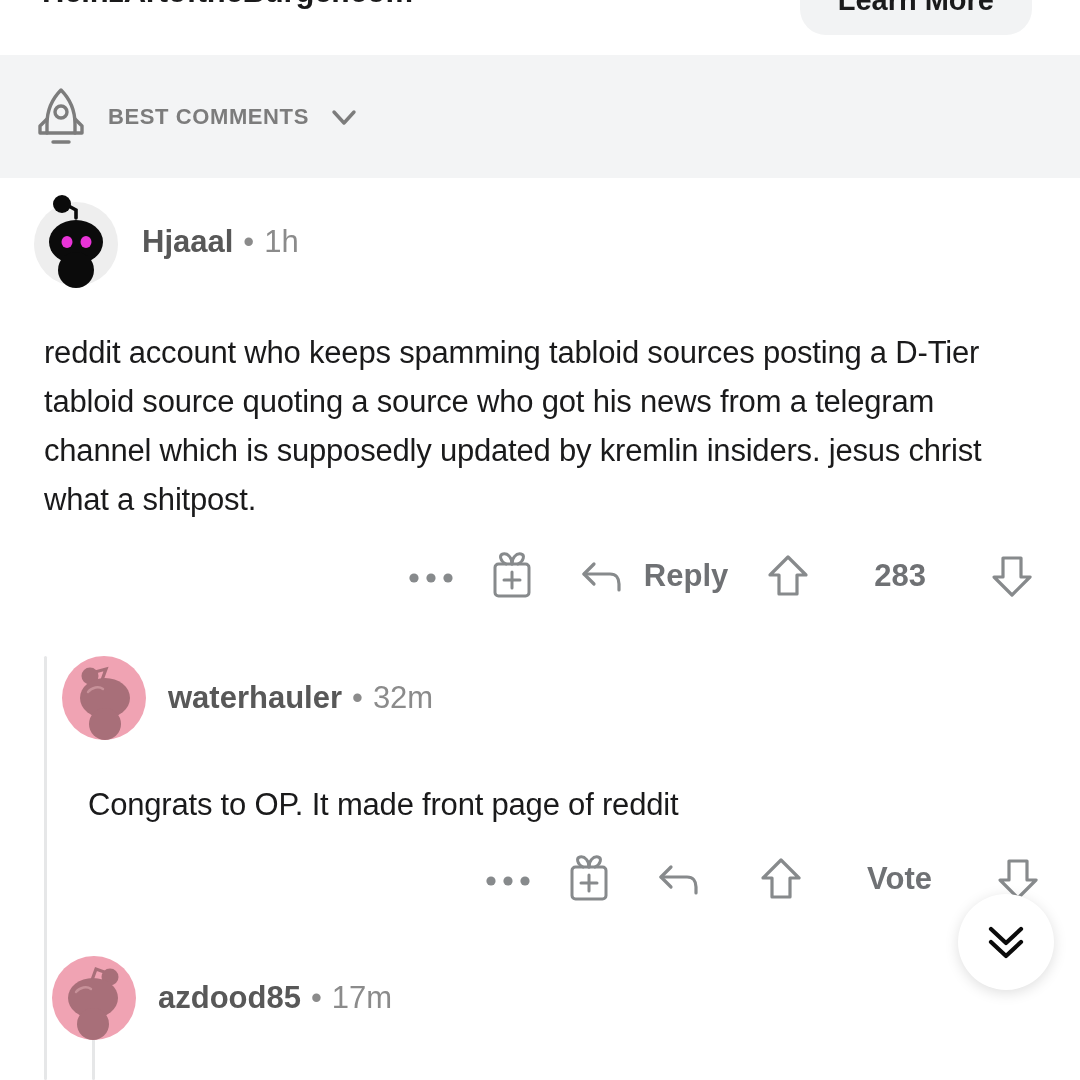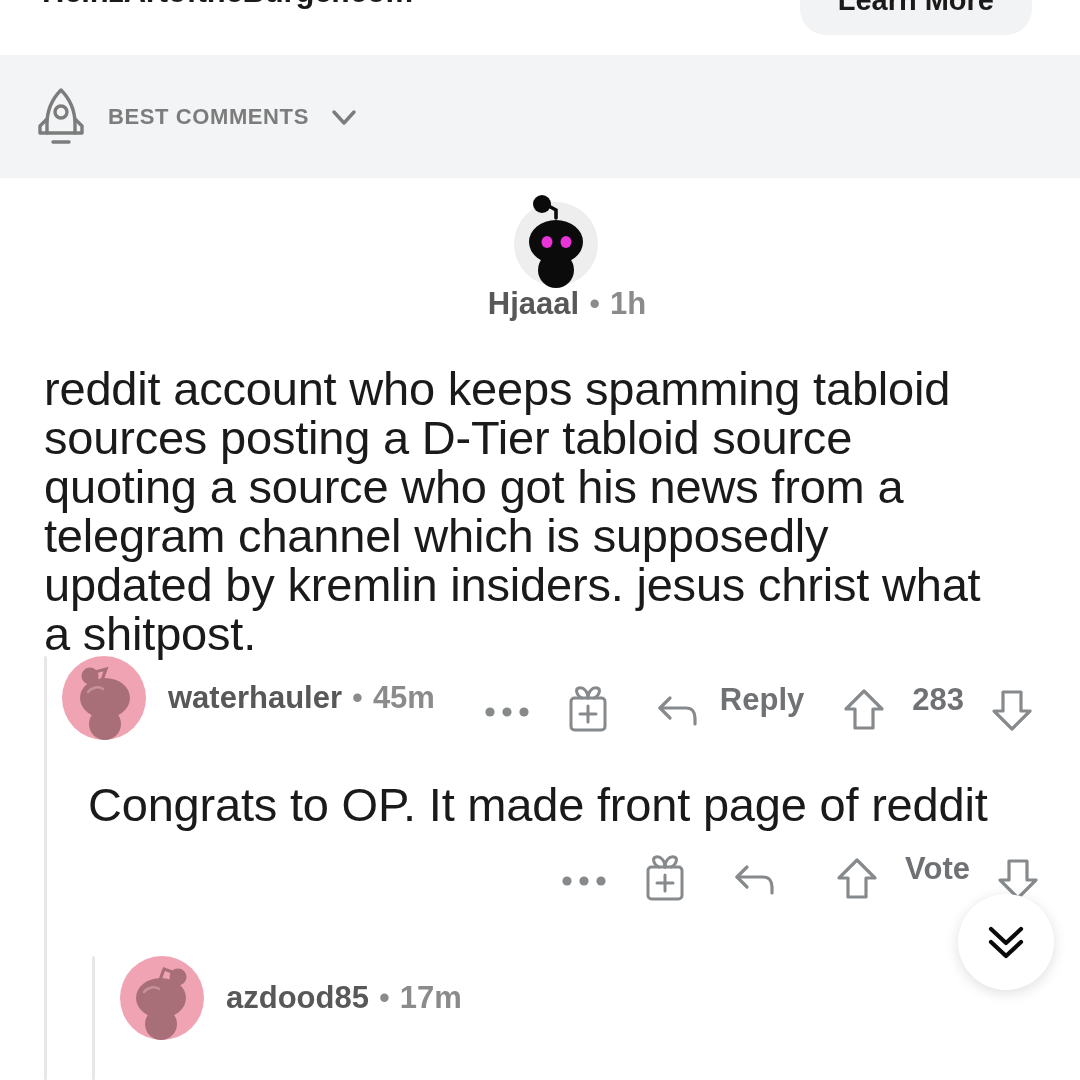--- a/index.html
+++ b/index.html
@@ -96,23 +96,23 @@
     position: absolute;
     width: 3px;
     background: #e6e7e8;
     border-radius: 2px;
   }
   .thread-line-1 { left: 44px; top: 478px; height: 424px; }
   .thread-line-2 { left: 92px; top: 778px; height: 124px; }
 
   
   .c-head { display: flex; align-items: center; }
-  .c1 .c-head { padding-left: 32px; flex-direction: column; }
+  .c1 .c-head { padding-left: 32px; }
   .c2 .c-head { padding-left: 62px; }
-  .c3 .c-head { padding-left: 120px; }
+  .c3 .c-head { padding-left: 52px; }
 
   .avatar {
     border-radius: 50%;
     position: relative;
     flex: 0 0 auto;
     overflow: visible;
   }
   .avatar svg { display: block; overflow: visible; }
 
   .av-lg { width: 88px; height: 88px; }
@@ -120,26 +120,26 @@
 
   .c-meta {
     margin-left: 22px;
     font-size: 31px;
     white-space: nowrap;
     display: flex;
     align-items: baseline;
   }
   .c-user { font-weight: 700; color: #585858; }
   .c-dot  { color: #8b8b8b; margin: 0 10px; }
-  .c-time { color: #8b8b8b; font-weight: 700; }
+  .c-time { color: #8b8b8b; font-weight: 400; }
 
   
   .c-body {
     color: #1a1a1b;
-    font-size: 47px;
+    font-size: 31px;
     line-height: 49px;
     letter-spacing: -0.2px;
   }
   .c1 .c-body { padding-left: 44px; padding-right: 90px; margin-top: 42px; }
   .c2 .c-body { padding-left: 88px; padding-right: 60px; margin-top: 40px; }
 
   
   .c-actions {
     display: flex;
     align-items: center;
@@ -152,28 +152,28 @@
   .act {
     display: flex;
     align-items: center;
     justify-content: center;
     color: #878a8c;
   }
   .act svg { display: block; }
 
   .dots { width: 70px; height: 56px; }
   .gift { width: 92px; height: 56px; }
-  .reply-wrap { display: flex; margin-left: 16px; }
+  .reply-wrap { display: flex; align-items: center; margin-left: 16px; }
   .reply-label {
     font-size: 31px;
     font-weight: 700;
     color: #6f7174;
     margin-left: 14px;
   }
-  .vote-wrap { display: flex; align-items: flex-start; margin-left: 34px; }
+  .vote-wrap { display: flex; align-items: center; margin-left: 34px; gap: 38px; }
   .score {
     font-size: 31px;
     font-weight: 700;
     color: #6f7174;
     margin: 0 22px;
     min-width: 30px;
     text-align: center;
   }
 
   
@@ -295,21 +295,21 @@
             <path d="M40 24 L44 13 L33 16" stroke="#a86f79" stroke-width="3.2" fill="none" stroke-linecap="round"></path>
             <circle cx="28" cy="20" r="8.5" fill="#a86f79"></circle>
             <ellipse cx="43" cy="42" rx="25" ry="20" fill="#a86f79"></ellipse>
             <ellipse cx="43" cy="68" rx="16" ry="16" fill="#a86f79"></ellipse>
             <path d="M26 36 C30 31 37 30 41 33" stroke="#c79199" stroke-width="2.4" fill="none" stroke-linecap="round"></path>
           </svg>
         </span>
         <span class="c-meta">
           <span class="c-user">waterhauler</span>
           <span class="c-dot">•</span>
-          <span class="c-time">45m</span>
+          <span class="c-time">32m</span>
         </span>
       </div>
 
       <div class="c-body">Congrats to OP. It made front page of reddit</div>
 
       <div class="c-actions">
         <span class="act dots">
           <svg viewBox="0 0 70 56">
             <circle cx="18" cy="30" r="4.6" fill="#878a8c"></circle>
             <circle cx="35" cy="30" r="4.6" fill="#878a8c"></circle>

